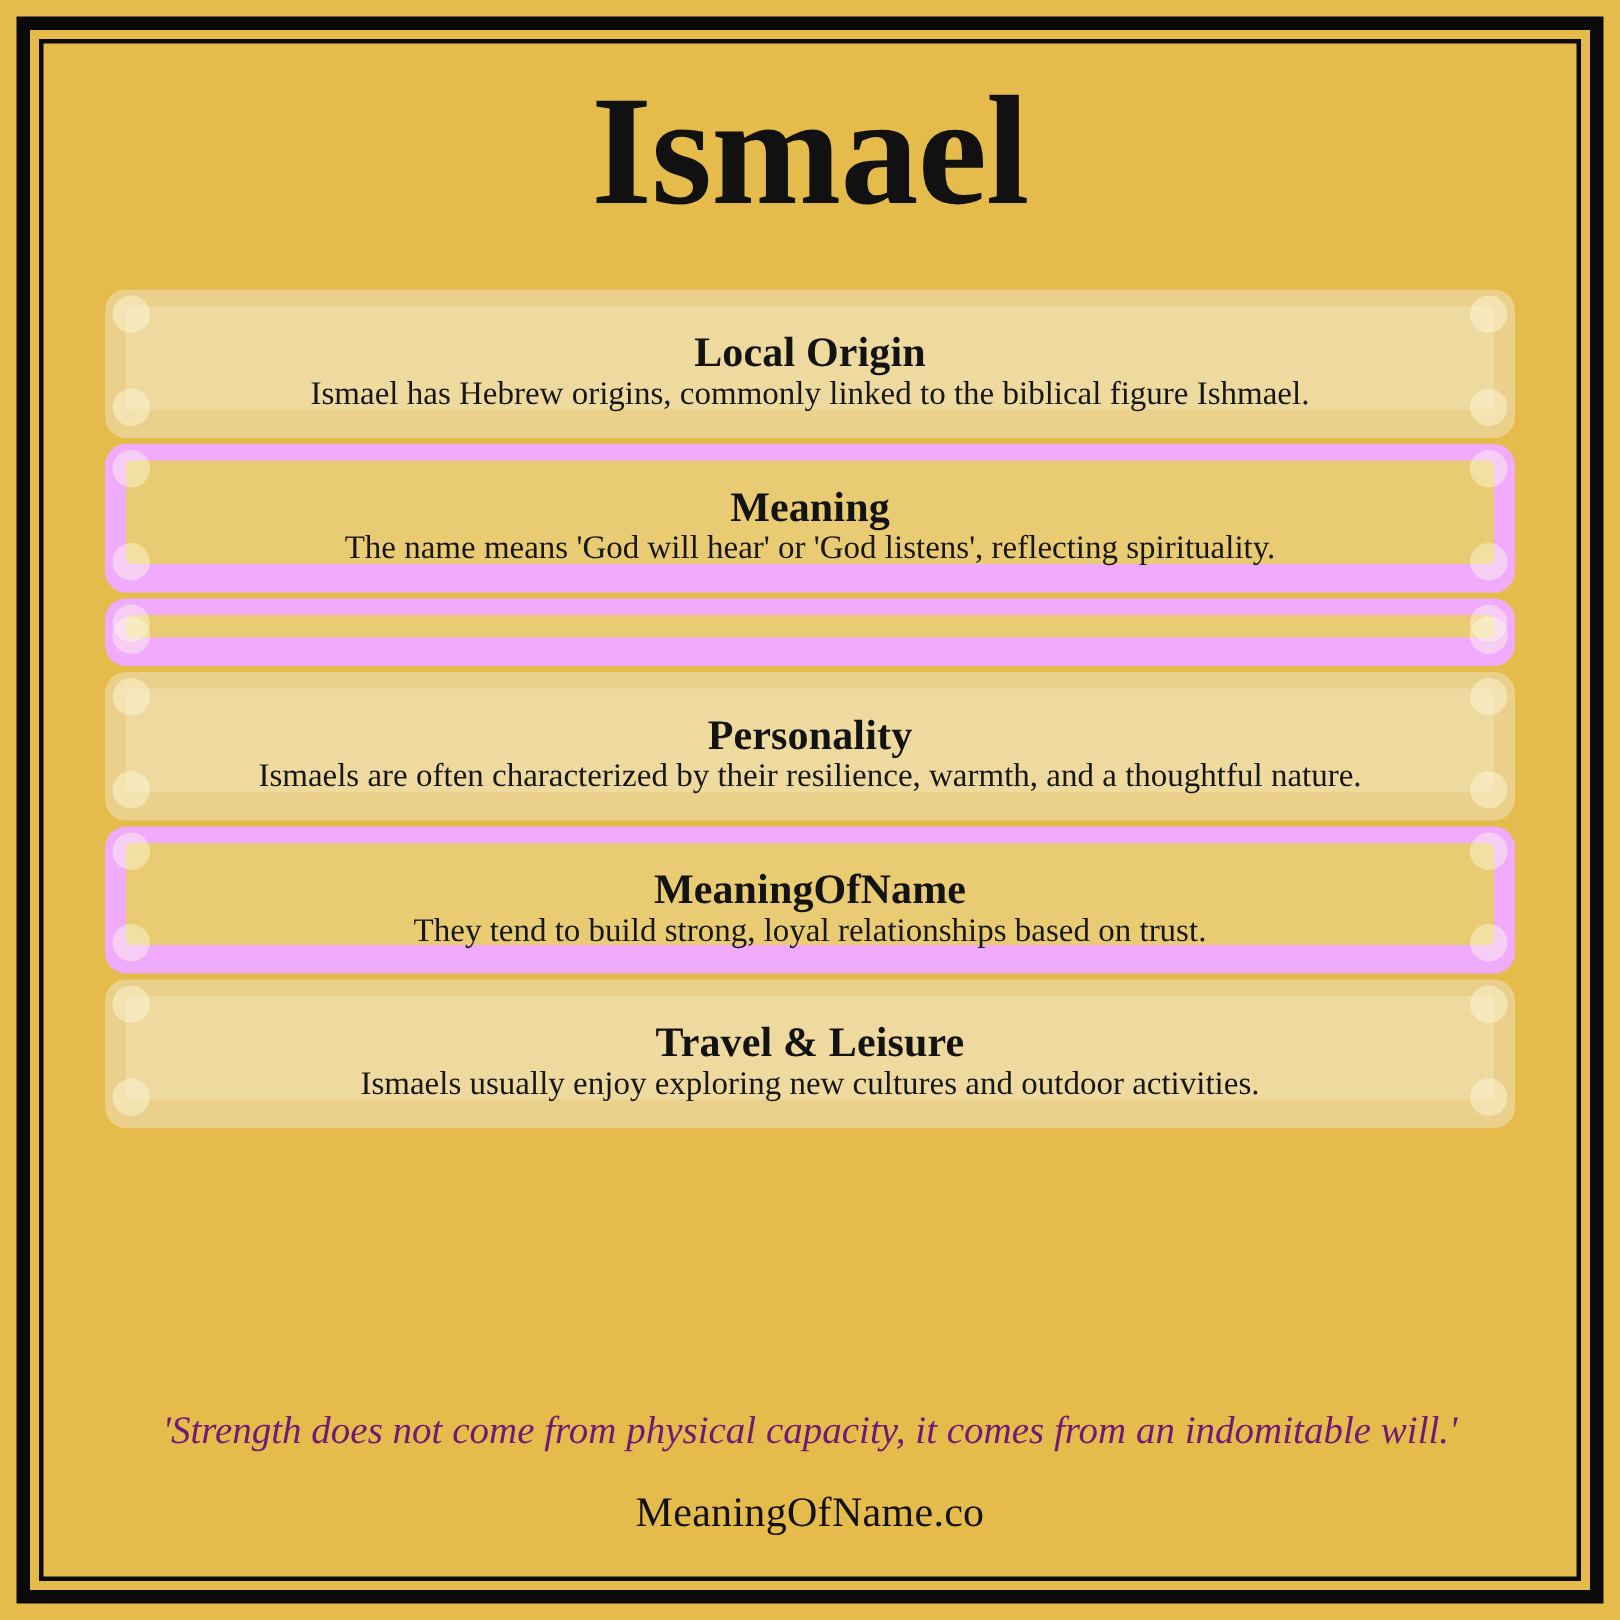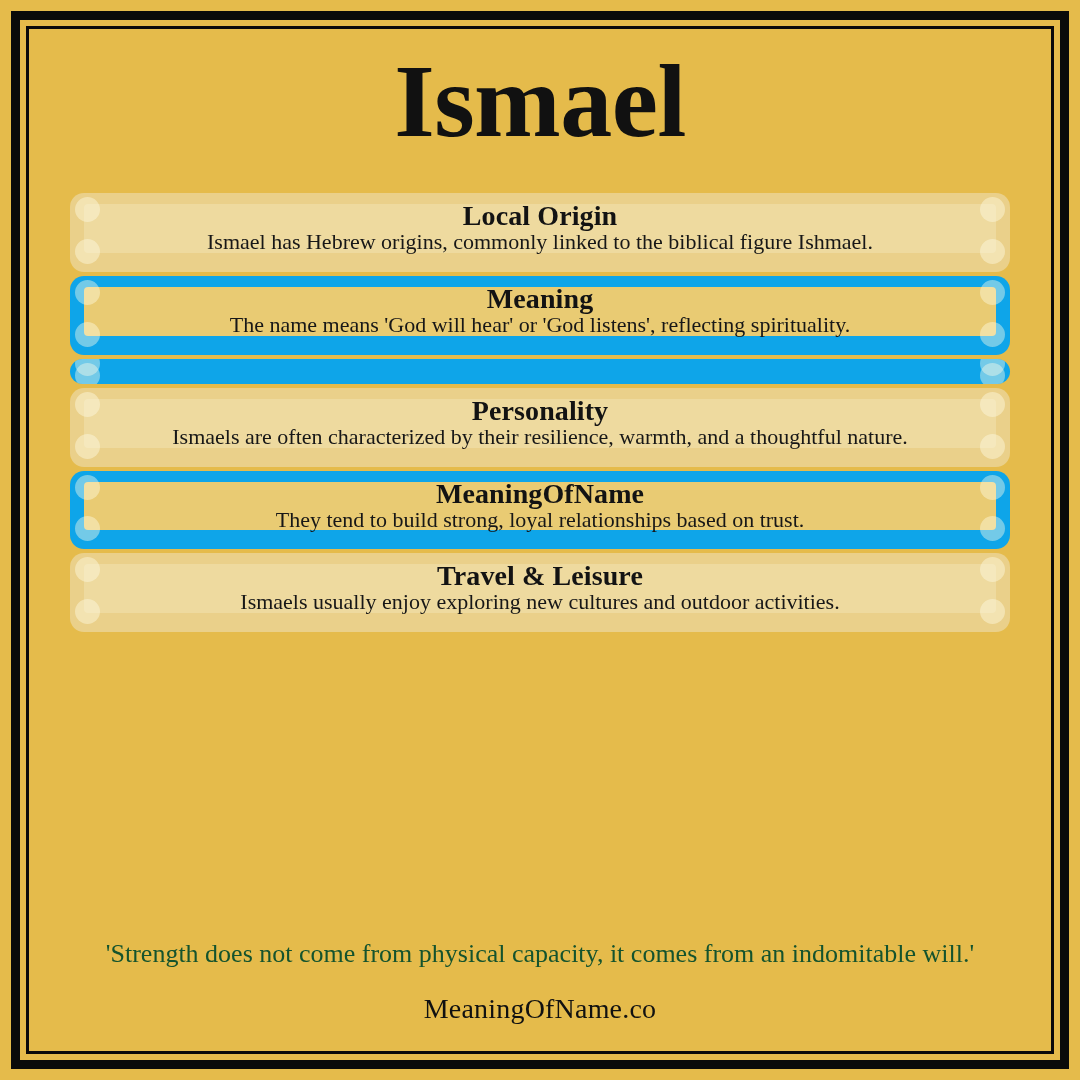--- a/index.html
+++ b/index.html
@@ -76,21 +76,21 @@
 
   .card {
     position: relative;
     border-radius: 14px;
     padding: 9px 0 16px 0;
     box-sizing: border-box;
     overflow: hidden;
   }
   
   .card.odd  { background: #ead08a; }
-  .card.even { background: #0ea5e9; }
+  .card.even { background: #f0abfc; }
 
   
   .card .plate {
     position: absolute;
     left: 14px;
     right: 14px;
     top: 11px;
     bottom: 19px;
     border-radius: 4px;
     z-index: 0;
@@ -110,20 +110,21 @@
   .rivet.tl { left: 5px;  top: 4px; }
   .rivet.tr { right: 5px; top: 4px; }
   .rivet.bl { left: 5px;  bottom: 8px; }
   .rivet.br { right: 5px; bottom: 8px; }
 
   .card-body {
     position: relative;
     z-index: 2;
     padding: 0 30px;
     text-align: center;
+    margin-top: 20px;
   }
 
   .card-title {
     font-size: 28px;
     font-weight: bold;
     color: #131313;
     line-height: 1.0;
     margin: 0;
     letter-spacing: 0.1px;
   }
@@ -135,21 +136,22 @@
   }
 
   
   .footer {
     margin-top: auto;
     text-align: center;
     padding-bottom: 22px;
   }
   .quote {
     font-size: 26px;
-    color: #14532d;
+    font-style: italic;
+    color: #701a75;
     line-height: 1.1;
     margin: 0 0 6px 0;
     white-space: nowrap;
   }
   .brand {
     font-size: 28px;
     font-weight: normal;
     color: #111111;
     letter-spacing: 0.2px;
     margin: 24px 0 0 0;

